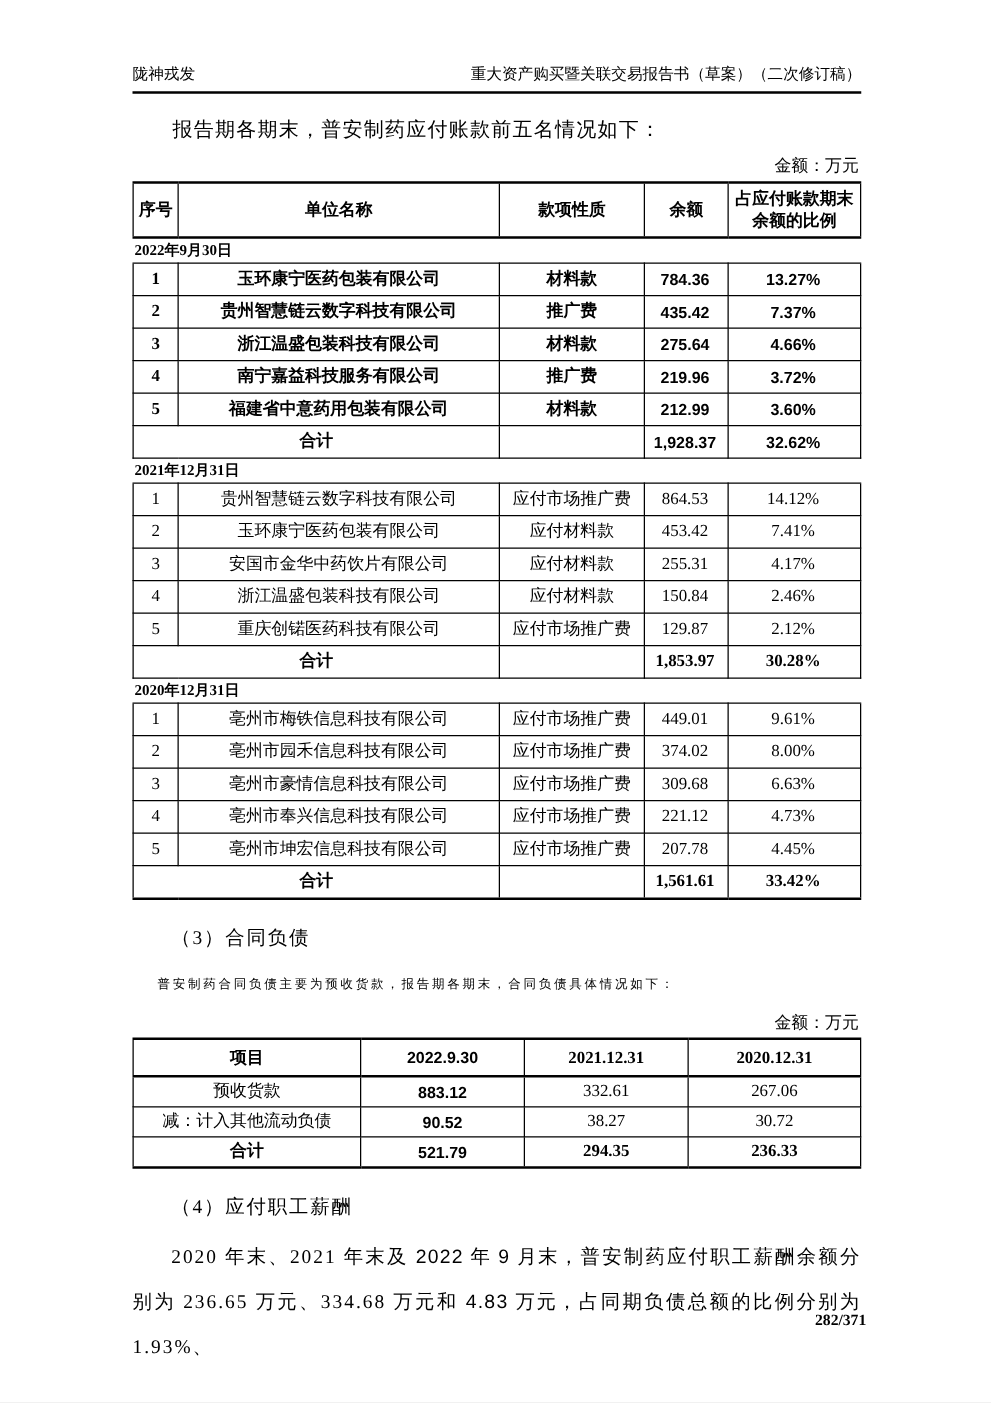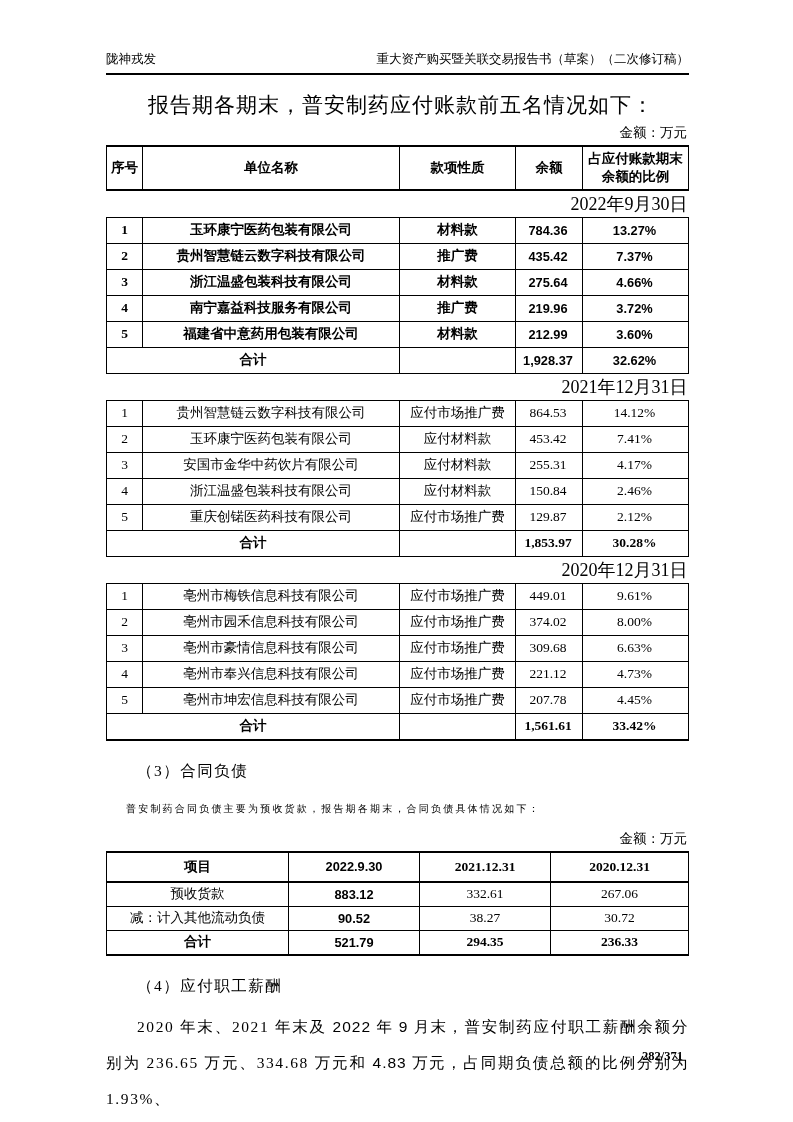--- a/index.html
+++ b/index.html
@@ -11,55 +11,55 @@
   .content { padding:0 104px 0 106px; }
 
   
   .doc-header {
     display:flex; justify-content:space-between; align-items:flex-end;
     padding-top:52px; padding-bottom:5px; border-bottom:2px solid #000;
     font-size:12.5px; line-height:1.25;
   }
 
   
-  .p-intro { font-size:21px; line-height:22px; margin:19px 0 0; text-indent:2em; letter-spacing:1px; }
+  .p-intro { font-size:16px; line-height:22px; margin:19px 0 0; text-indent:2em; letter-spacing:1px; }
   .unit-note { text-align:right; font-size:13.5px; margin:8px 2px 3px 0; }
   .unit-note2 { text-align:right; font-size:13.5px; margin:4px 2px 3px 0; }
   .sub-heading { font-size:15.5px; margin:20px 0 0; text-indent:2em; letter-spacing:1.5px; }
   .p-body { font-size:10px; line-height:35px; margin:9px 0 0; text-indent:2em;
             text-align:justify; letter-spacing:2.2px; }
   .p-body4 { font-size:15.5px; line-height:36px; margin:12px 0 0; text-indent:2em;
              text-align:justify; letter-spacing:1.6px; }
   .bh { font-weight:normal; font-family:"Liberation Sans","DejaVu Sans",sans-serif; letter-spacing:1px; }
 
   
   table { width:100%; border-collapse:collapse; table-layout:fixed;border-radius:26px; }
   td { border:1px solid #000; font-size:13.5px; padding:2px 6px; height:21px; vertical-align:middle; }
   thead td { font-weight:bold; text-align:center; border-top:2px solid #000; border-bottom:2px solid #000; padding:3px 2px; }
   .t1 thead td { height:34px; }
   .txt { text-align:center; }
   .ctr { text-align:center; }
   .num { text-align:center; padding-right:8px; }
   .date-row td {
-    border-left:none; border-right:none; font-weight:normal; text-align:right;
-    font-size:18px; height:17px; padding:1px;
+    border-left:none; border-right:none; font-weight:bold; text-align:left;
+    font-size:12px; height:17px; padding:1px;
   }
   .total-row td { font-weight:bold; }
   .total-row .lbl { text-align:center; }
   .bottom-row td { border-bottom:2.5px solid #000; }
   .b22 td { font-weight:bold; }
   .b22 td.num, .b22n {
     font-weight:bold; font-family:"Liberation Sans","DejaVu Sans",sans-serif; font-size:12.8px;
   }
   .t2 { margin-top:2px; }
   .t2 td { height:19px; padding:2px 8px; }
   .t2 thead td { height:24px; }
 
   .page-num {
-    position:absolute; right:110px; bottom:58px;
+    position:absolute; right:100px; bottom:58px;
     font-weight:bold; font-size:12.5px;
   }
 </style>
 </head>
 <body>
 
 <div class="page">
   <div class="content">
 
     <div class="doc-header">

